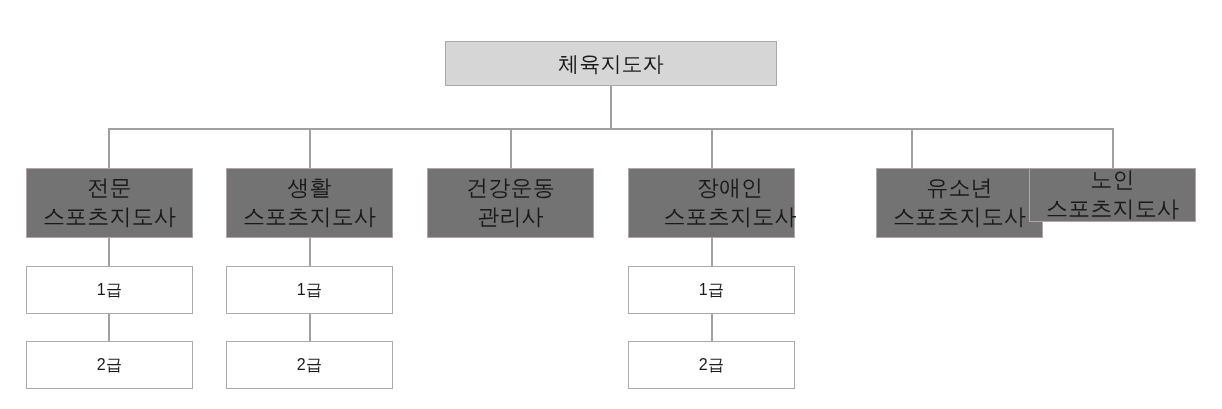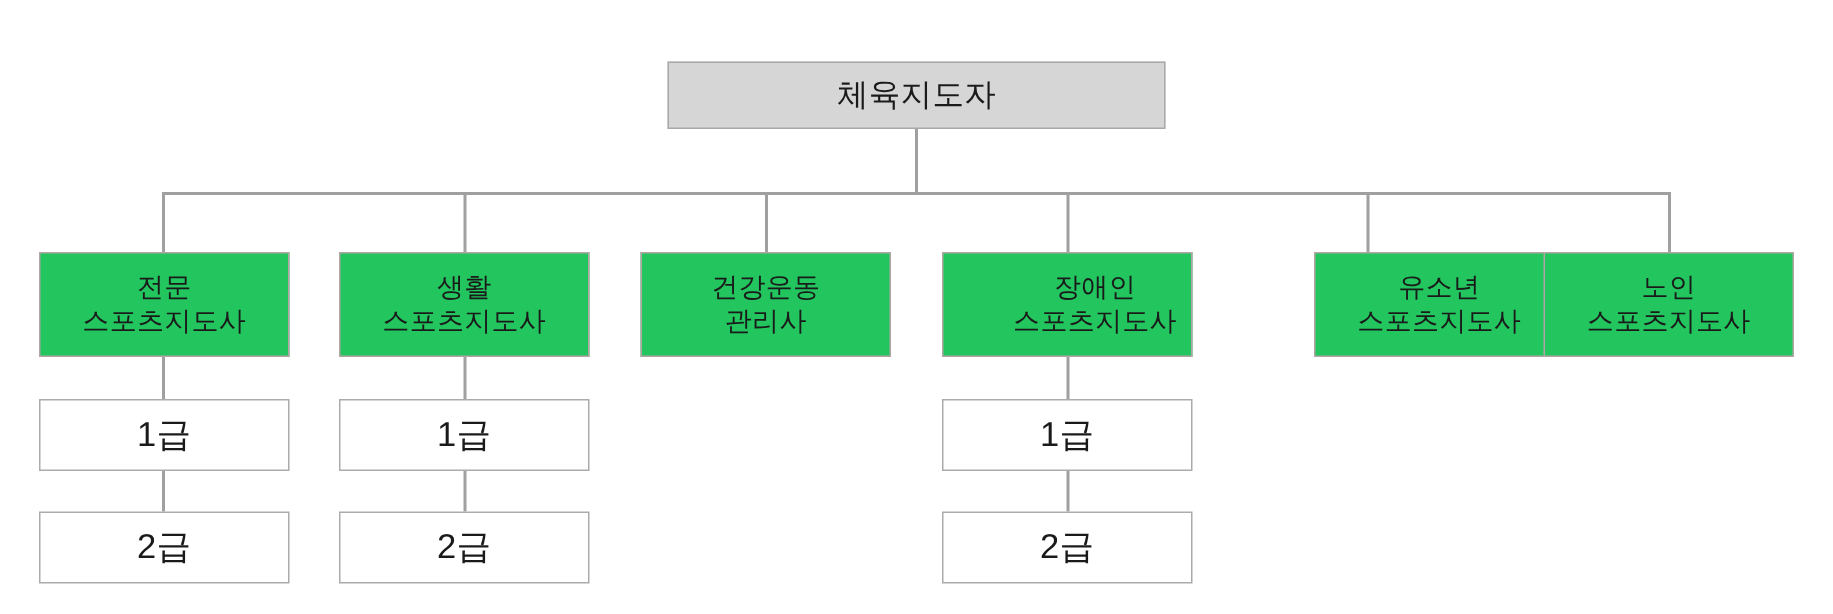--- a/index.html
+++ b/index.html
@@ -33,28 +33,28 @@
   .node .line {
     display: block;
     white-space: nowrap;
   }
   .node-root {
     background: #d6d6d6;
     border: 1px solid #a9a9a9;
     font-size: 21px;
   }
   .node-cat {
-    background: #22c55e;
+    background: #737373;
     border: 1px solid #b3a5a5;
-    font-size: 18px;
+    font-size: 22px;
   }
   .node-grade {
     background: #ffffff;
     border: 1px solid #ababab;
-    font-size: 23px;
+    font-size: 16px;
   }
   .conn {
     position: absolute;
     background: #a0a0a0;
     z-index: 1;
   }
   .conn-v { width: 2px; }
   .conn-h { height: 2px; }
 </style>
 </head>
@@ -95,21 +95,21 @@
   <div class="node node-cat" style="left:628px; top:168px; width:167px; height:70px;padding-left:37px;">
     <span class="line">장애인</span>
     <span class="line">스포츠지도사</span>
   </div>
 
   <div class="node node-cat" style="left:828px; top:168px; width:167px; height:70px;margin-left:48px;">
     <span class="line">유소년</span>
     <span class="line">스포츠지도사</span>
   </div>
 
-  <div class="node node-cat" style="left:1029px; top:168px; width:167px; height:70px;">
+  <div class="node node-cat" style="left:1029px; top:168px; width:167px; height:54px;">
     <span class="line">노인</span>
     <span class="line">스포츠지도사</span>
   </div>
 
   <div class="conn conn-v" style="left:108px; top:238px; width:2px; height:29px;"></div>
   <div class="node node-grade" style="left:26px; top:266px; width:167px; height:48px;">
     <span class="line">1급</span>
   </div>
   <div class="conn conn-v" style="left:108px; top:313px; width:2px; height:29px;"></div>
   <div class="node node-grade" style="left:26px; top:341px; width:167px; height:48px;">

